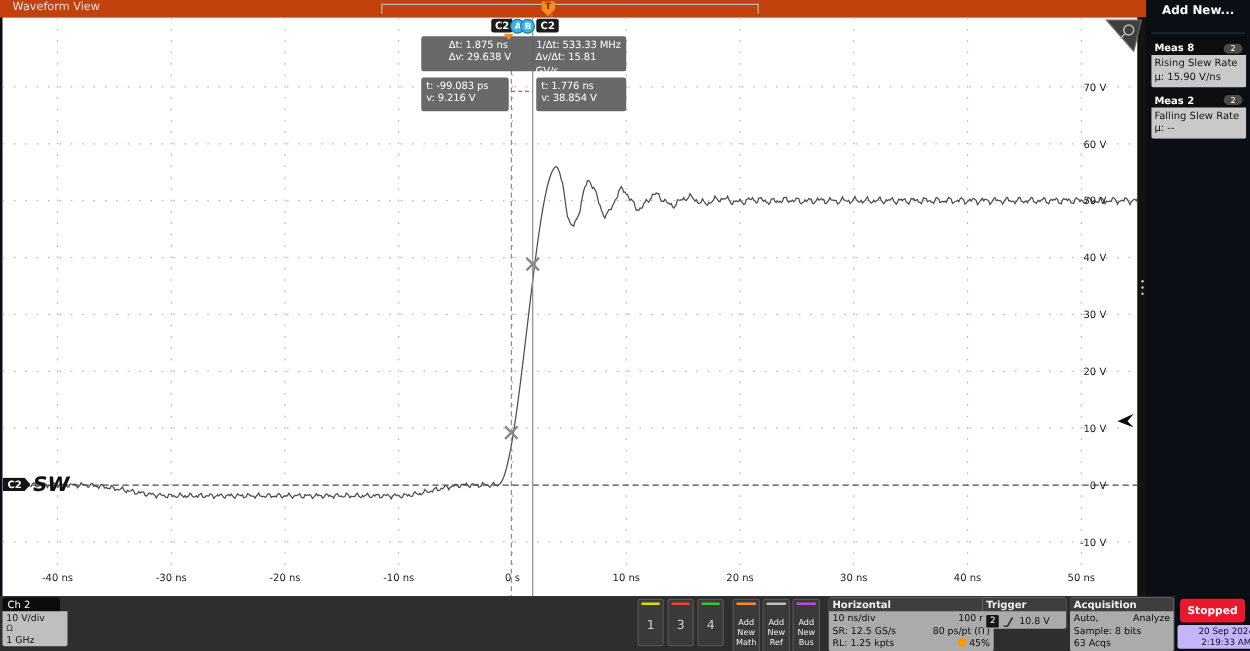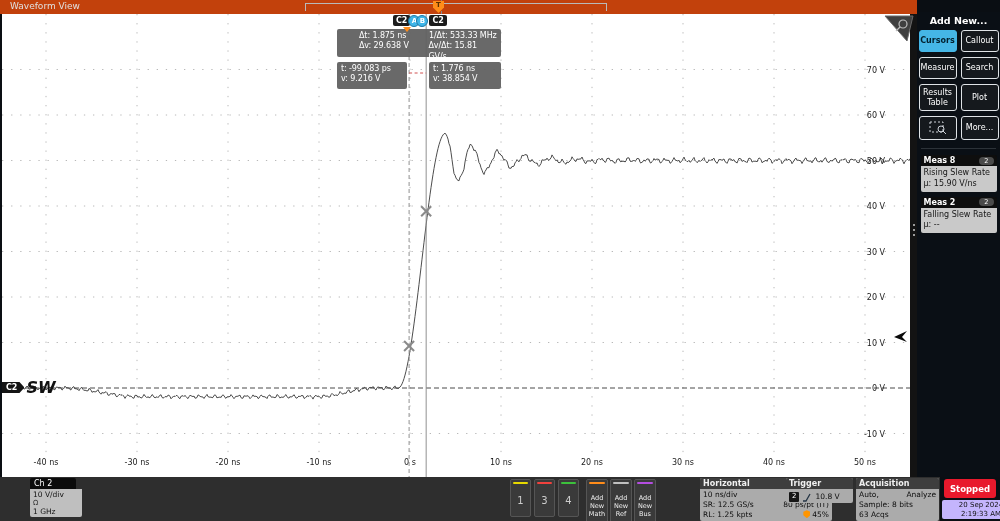--- a/index.html
+++ b/index.html
@@ -41,52 +41,52 @@
   #a-box { left:337px; top:62px; width:70px; height:27px; }
   #b-box { left:429px; top:62px; width:72px; height:27px; }
   
   #corner-zoom { position:absolute; left:884px; top:15px; z-index:4; }
   #mouse-pointer { position:absolute; left:893px; top:329px; z-index:6; }
   #wave-label { position:absolute; left:2px; top:378px; display:flex; align-items:center; z-index:4; }
   #wave-label .chbadge { background:#141414; color:#fff; font-size:8px; font-weight:bold; padding:1px 7px 1px 4px;
     clip-path:polygon(0 0,78% 0,100% 50%,78% 100%,0 100%); }
   #wave-label .signame { color:#111; font-size:16px; font-weight:bold; margin-left:2px; font-style:italic; }
   
-  #sidebar { position:absolute; left:917px; top:0; width:83px; height:477px; background:#0a0f15;margin-top:12px; }
+  #sidebar { position:absolute; left:917px; top:0; width:83px; height:477px; background:#0a0f15; }
   #sidebar-title { text-align:center; color:#fff; font-size:9.5px; font-weight:bold; padding:3px 0 4px; }
   #sb-buttons { display:grid; grid-template-columns:38px 38px; gap:5px 4px; justify-content:center; }
   .sb-btn { border:1px solid #dfe3e6; border-radius:3px; background:#15191d; color:#fff; font-size:8px;
     display:flex; align-items:center; justify-content:center; text-align:center; white-space:pre-line; line-height:1.15; cursor:pointer; }
   .sb-btn.active { background:#45b6e6; border-color:#45b6e6; color:#03212e; font-weight:bold; }
   #sb-divider { border-top:1px solid #2c3238; margin:8px 4px 6px; }
   .meas-card { width:76px; margin:0 auto 5px; border-radius:2px; overflow:hidden; }
   .meas-head { background:#0e0e0e; display:flex; align-items:center; justify-content:space-between; padding:1px 3px; }
   .meas-title { color:#fff; font-size:8px; font-weight:bold; }
   .meas-pill { background:#4a4a4a; color:#fff; font-size:6.5px; border-radius:7px; padding:0 5px; }
   .meas-body { background:#c9c9c9; color:#161616; font-size:8px; line-height:1.35; padding:2px 3px; }
   
   #toolbar { position:absolute; left:0; top:477px; width:940px; height:44px; background:#2e2e2e; }
-  #ch2-block { position:absolute; left:2px; top:1px;margin-left:28px; }
+  #ch2-block { position:absolute; left:2px; top:1px; }
   #ch2-badge { width:46px; background:#0c0c0c; color:#fff; font-size:8px; padding:1px 0 1px 4px; border-radius:2px 2px 0 0; }
   #ch2-body { width:52px; height:28px; background:#bfbfbf; color:#111; font-size:7.5px; line-height:1.2; padding:1px 3px; border-radius:0 0 2px 2px; }
   #ch2-body .coupling { font-size:7px; color:#333; }
   #channel-buttons { position:absolute; left:510px; top:2px; display:flex; gap:3px; }
   .ch-btn { width:21px; height:38px; background:#3a3a3a; border:1px solid #555; border-radius:2px;
     color:#ccc; font-size:10px; display:flex; flex-direction:column; align-items:center; cursor:pointer; }
   .ch-btn .stripe { width:15px; height:2px; margin-top:2px; border-radius:1px; }
   .ch-btn .num { flex:1; display:flex; align-items:center; }
   #addnew-buttons { position:absolute; left:586px; top:2px; display:flex; gap:2px; }
   .an-btn { width:22px; height:52px; background:#3a3a3a; border:1px solid #555; border-radius:2px;
     color:#eee; font-size:6.5px; line-height:1.2; display:flex; flex-direction:column; align-items:center; cursor:pointer; }
   .an-btn .stripe { width:16px; height:2px; margin-top:2px; border-radius:1px; }
   .an-btn .lbl { flex:1; display:flex; align-items:center; text-align:center; white-space:pre-line; }
   .info-box { position:absolute; top:1px; background:#ababab; border-radius:2px; overflow:hidden; }
   .info-head { background:#3e3e3e; color:#f0f0f0; font-size:8px; font-weight:bold; padding:0 3px; height:11px; line-height:11px; }
   .info-body { padding:1px 3px; font-size:7.5px; color:#0d0d0d; line-height:1.35; }
-  #horizontal-box { left:700px; width:132px; }
+  #horizontal-box { left:663px; width:132px; }
   #horizontal-box .irow { display:flex; justify-content:space-between; }
   .shield { display:inline-block; width:7px; height:8px; background:#ff9500; margin-right:2px; vertical-align:-1px;
     clip-path:polygon(50% 0,100% 20%,100% 62%,50% 100%,0 62%,0 20%); }
   #trigger-box { left:786px; width:67px; }
   #trigger-box .trow { display:flex; align-items:center; gap:3px; padding-top:2px; }
   .trig-badge { background:#161616; color:#fff; font-size:7px; padding:0 3px; border-radius:1px; }
   #acq-box { left:856px; width:83px; }
   #acq-box .irow { display:flex; justify-content:space-between; }
   
   #corner { position:absolute; left:940px; top:477px; width:60px; height:44px; background:#0a0e13; }
@@ -201,35 +201,20 @@
     <polygon points="1,8 14,2 9,8 14,13" fill="#0a0a0a"></polygon>
   </svg>
 
   <div id="wave-label">
     <span class="chbadge">C2</span>
     <span class="signame">SW</span>
   </div>
 
   <div id="sidebar">
     <div id="sidebar-title">Add New...</div>
-    <div id="sb-buttons">
-        <div class="sb-btn active" style="height: 22px;">Cursors</div>
-        <div class="sb-btn" style="height: 22px;">Callout</div>
-        <div class="sb-btn" style="height: 22px;">Measure</div>
-        <div class="sb-btn" style="height: 22px;">Search</div>
-        <div class="sb-btn" style="height: 27px;">Results
-Table</div>
-        <div class="sb-btn" style="height: 27px;">Plot</div>
-        <div class="sb-btn" style="height: 24px;"><svg width="18" height="14">
-            <rect x="1" y="1" width="13" height="10" fill="none" stroke="#cfd4da" stroke-dasharray="2 2"></rect>
-            <circle cx="12" cy="8" r="3" fill="none" stroke="#cfd4da"></circle>
-            <line x1="14" y1="10" x2="17" y2="13" stroke="#cfd4da"></line>
-          </svg></div>
-        <div class="sb-btn" style="height: 24px;">More...</div>
-      </div>
     <div id="sb-divider"></div>
     <div id="meas-cards">
         <div class="meas-card">
           <div class="meas-head">
             <span class="meas-title">Meas 8</span>
             <span class="meas-pill">2</span>
           </div>
           <div class="meas-body">
             <div>Rising Slew Rate</div>
             <div>μ:  15.90 V/ns</div>

